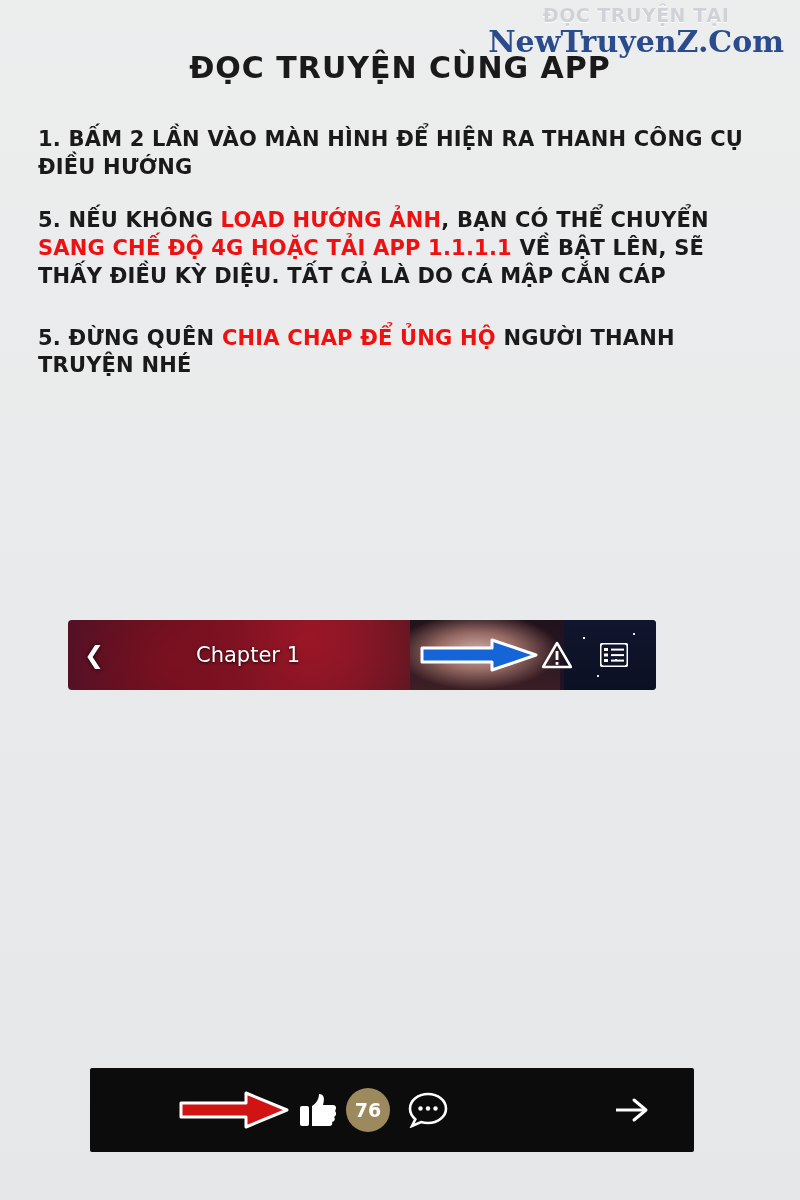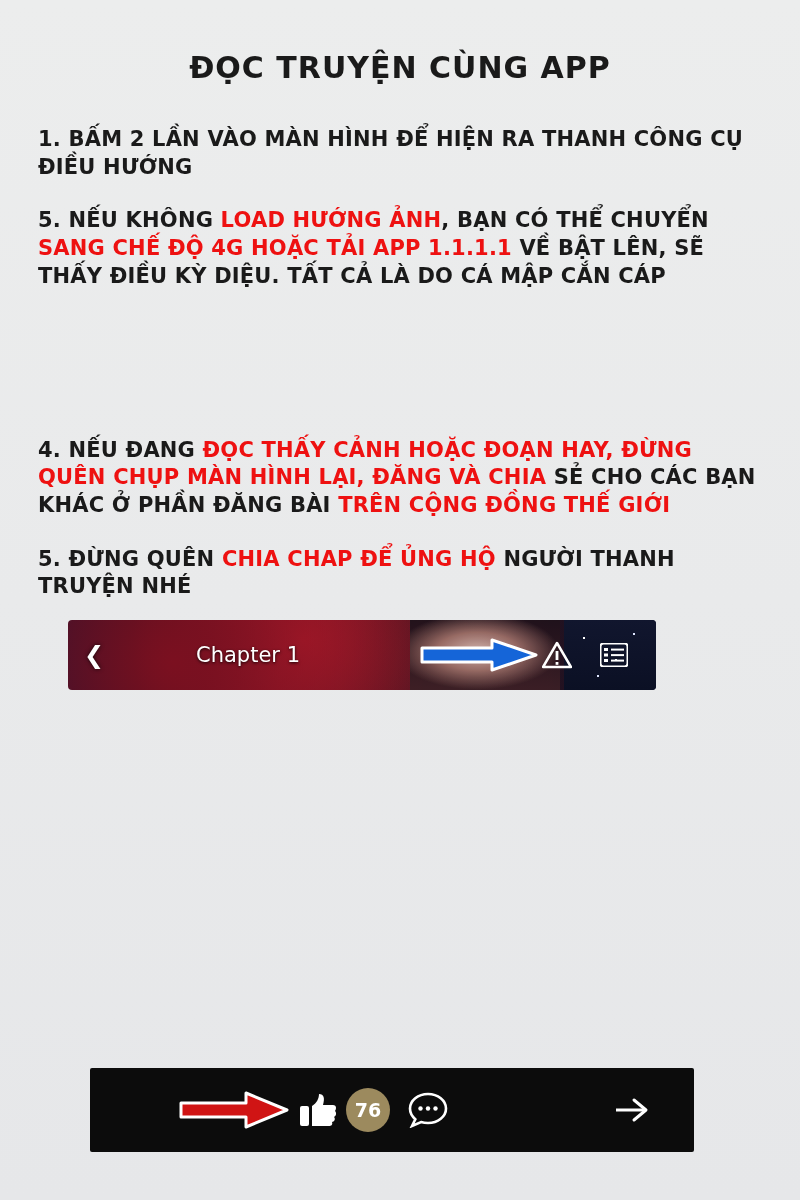--- a/index.html
+++ b/index.html
@@ -190,27 +190,30 @@
     right: 44px; top: 26px;
     width: 36px; height: 32px;
     color: #fff;
   }
 </style>
 </head>
 <body>
 
 <div id="page">
 
+  <div class="watermark">
+    <div class="wm-top">ĐỌC TRUYỆN TẠI</div>
+    <div class="wm-bottom">NewTruyenZ.Com</div>
+  </div>
 
   <div class="page-title">ĐỌC TRUYỆN CÙNG APP</div>
 
   <div class="content">
     <div class="para" id="p1"><span>1. BẤM 2 LẦN VÀO MÀN HÌNH ĐỂ HIỆN RA THANH CÔNG CỤ ĐIỀU HƯỚNG</span></div>
     <div class="para gap-big" id="p2"><span>5. NẾU KHÔNG </span><span class="hl">LOAD HƯỚNG ẢNH</span><span>, BẠN CÓ THỂ CHUYỂN </span><span class="hl">SANG CHẾ ĐỘ 4G HOẶC TẢI APP 1.1.1.1</span><span> VỀ BẬT LÊN, SẼ THẤY ĐIỀU KỲ DIỆU. TẤT CẢ LÀ DO CÁ MẬP CẮN CÁP</span></div>
-    <div class="para" style="margin-top:146px;" id="p4"><span>4. NẾU ĐANG </span><span class="hl">ĐỌC THẤY CẢNH HOẶC ĐOẠN HAY, ĐỪNG QUÊN CHỤP MÀN HÌNH LẠI, ĐĂNG VÀ CHIA</span><span> SẺ CHO CÁC BẠN KHÁC Ở PHẦN ĐĂNG BÀI </span><span class="hl">TRÊN CỘNG ĐỒNG THẾ GIỚI</span></div>
     <div class="para" id="p5"><span>5. ĐỪNG QUÊN </span><span class="hl">CHIA CHAP ĐỂ ỦNG HỘ</span><span> NGƯỜI THANH TRUYỆN NHÉ</span></div>
   </div>
 
   <div class="chapter-bar">
     <div class="cb-girl"></div>
     <div class="cb-stars"></div>
 
     <div class="cb-left-arrow">❮</div>
 
     <div class="cb-chapter-label">Chapter 1</div>

